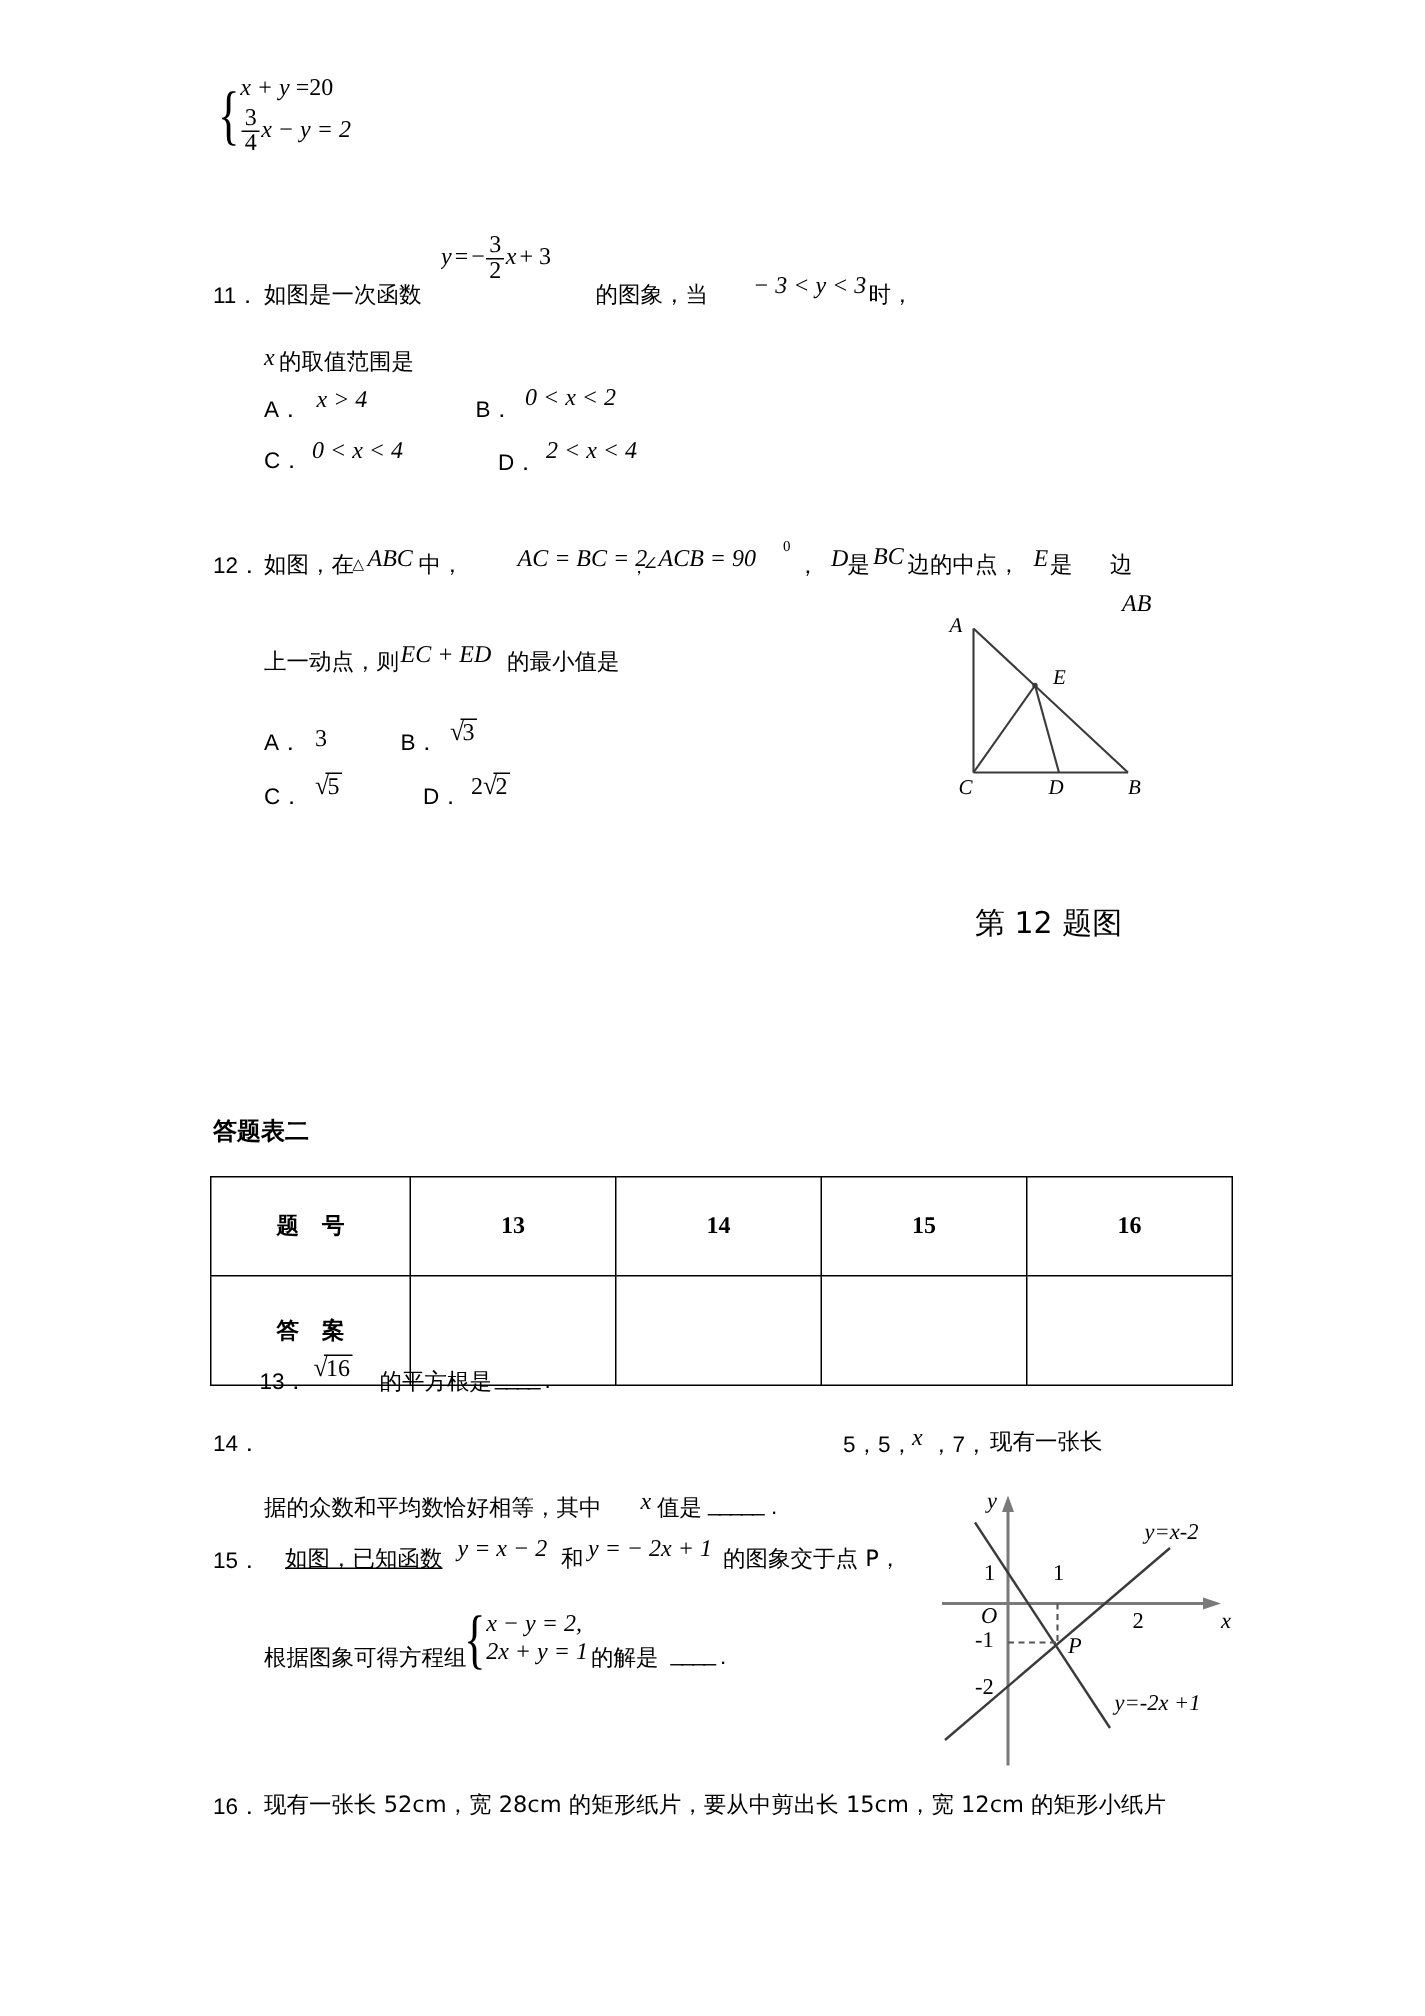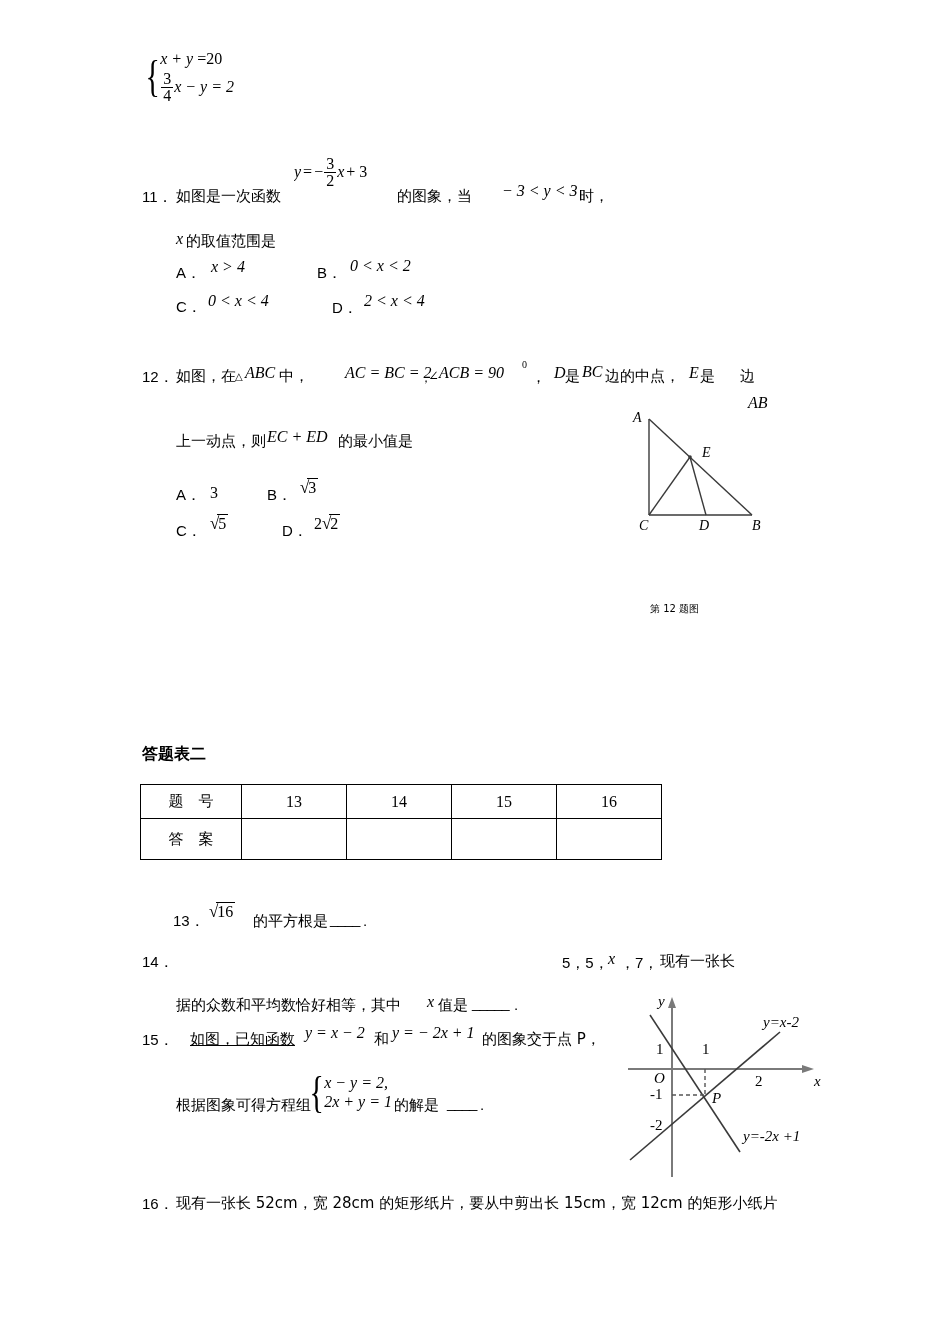--- a/index.html
+++ b/index.html
@@ -88,21 +88,22 @@
   table.answer-table {
     position: absolute;
     border-collapse: collapse;
     table-layout: fixed;
   }
   table.answer-table td {
     border: 1.2px solid #000;
     text-align: center;
     font-family: "Liberation Serif", "DejaVu Serif", serif;
     font-size: 16px;
-    padding: 0;
+    padding: 16px;
+    font-weight: bold;
   }
   table.answer-table td.hdr {
     font-family: "DejaVu Sans", "Liberation Sans", sans-serif;
     font-size: 15px;
     letter-spacing: 5px;
     text-indent: 5px;
   }
   .sec-title {
     font-family: "DejaVu Sans", "Liberation Sans", sans-serif;
     font-weight: bold;
@@ -218,21 +219,21 @@
 
       <line x1="75" y1="52" x2="91" y2="110" stroke="#3a3a3a" stroke-width="1.4"></line>
 
       <circle cx="75" cy="52" r="1.8" fill="#3a3a3a"></circle>
     </svg>
     <span class="mi abs" style="left:18px; top:5px; font-size:14px;">A</span>
     <span class="mi abs" style="left:87px; top:40px; font-size:14px;">E</span>
     <span class="mi abs" style="left:24px; top:113px; font-size:14px;">C</span>
     <span class="mi abs" style="left:84px; top:113px; font-size:14px;">D</span>
     <span class="mi abs" style="left:137px; top:113px; font-size:14px;">B</span>
-    <span class="cn abs" style="left:35px; top:197px; font-size:10px; white-space:nowrap;">第 12 题图</span>
+    <span class="cn abs" style="left:35px; top:197px; font-size:20px; white-space:nowrap;">第 12 题图</span>
   </div>
 
   <div class="abs sec-title" style="left:142px; top:744px;">答题表二</div>
 
   <table class="answer-table" style="left:140px; top:784px; width:516px;">
     <tbody>
         <tr>
       <td class="hdr" style="width:100px; height:33px;">题 号</td>
       <td style="width:104px;">13</td>
       <td style="width:104px;">14</td>

